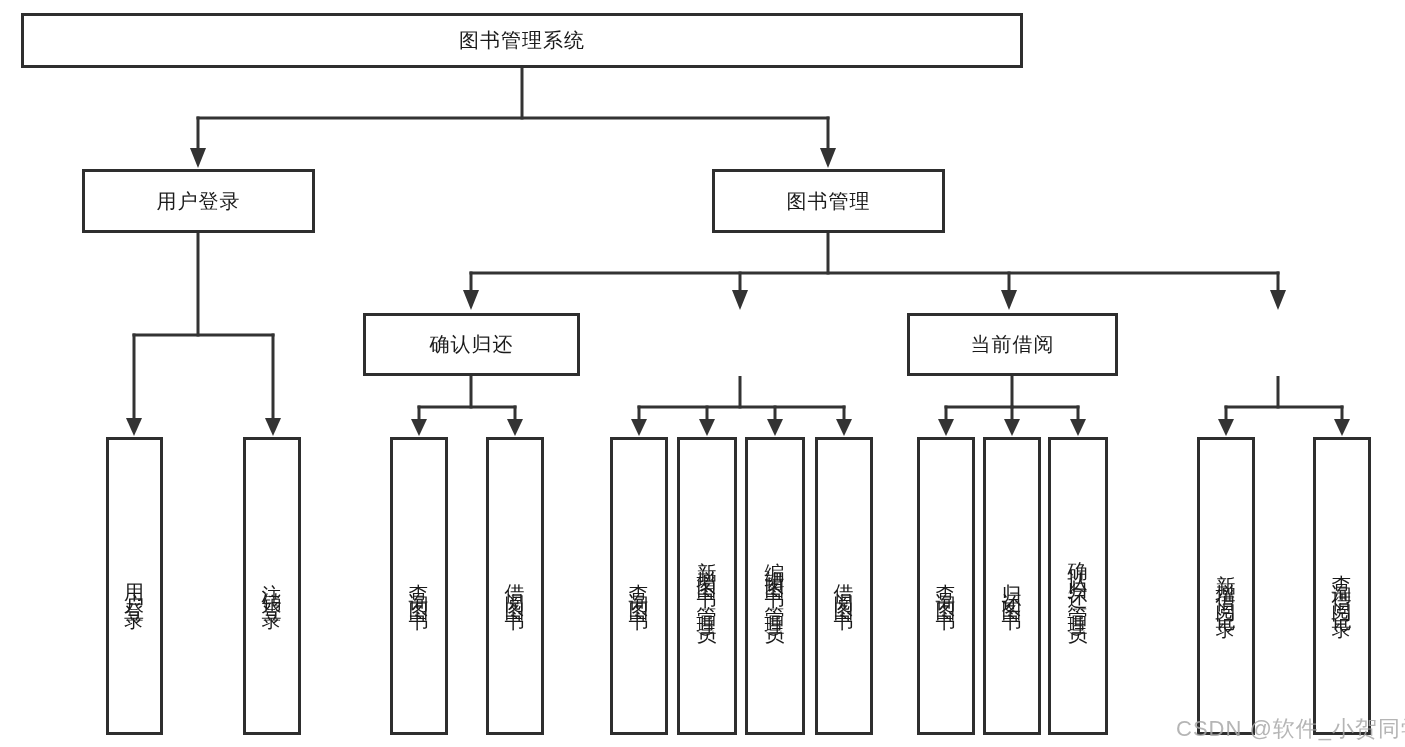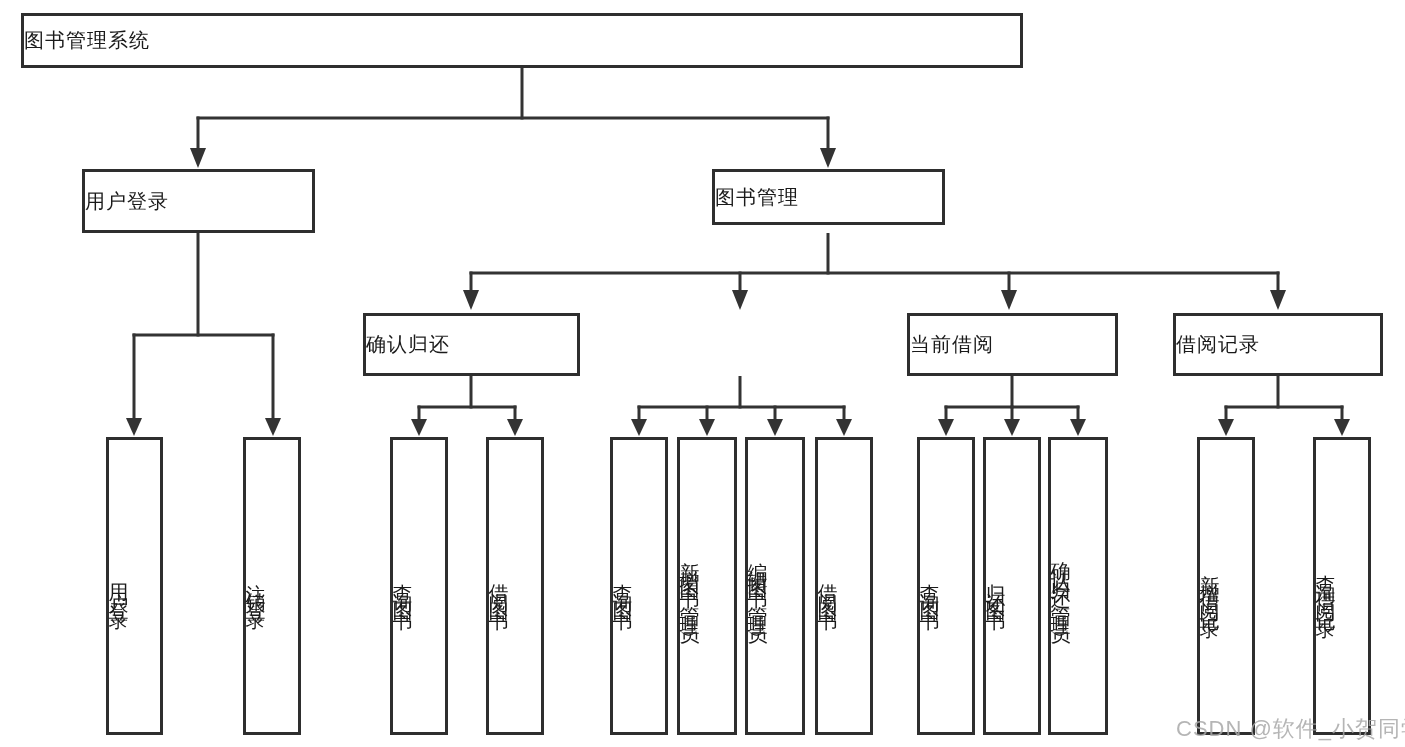--- a/index.html
+++ b/index.html
@@ -23,20 +23,21 @@
     height: 747px;
     pointer-events: none;
   }
   .node {
     position: absolute;
     box-sizing: border-box;
     border: 3px solid #2e2e2e;
     background: #ffffff;
     display: flex;
     align-items: center;
+    justify-content: center;
     color: #1a1a1a;
   }
   .node .lbl {
     font-size: 20px;
     letter-spacing: 1px;
     white-space: nowrap;
   }
   .node.leaf .lbl {
     writing-mode: vertical-rl;
     text-orientation: mixed;
@@ -124,32 +125,29 @@
     </g>
   </svg>
 
   <div class="node" style="left:21px; top:13px; width:1002px; height:55px;">
     <span class="lbl">图书管理系统</span>
   </div>
 
   <div class="node" style="left:82px; top:169px; width:233px; height:64px;">
     <span class="lbl">用户登录</span>
   </div>
-  <div class="node" style="left:712px; top:169px; width:233px; height:56px;">
+  <div class="node" style="left:712px; top:169px; width:233px; height:64px;">
     <span class="lbl">图书管理</span>
   </div>
 
   <div class="node" style="left:363px; top:313px; width:217px; height:63px;">
     <span class="lbl">确认归还</span>
   </div>
   <div class="node" style="left:907px; top:313px; width:211px; height:63px;">
     <span class="lbl">当前借阅</span>
-  </div>
-  <div class="node" style="left:1173px; top:313px; width:210px; height:63px;">
-    <span class="lbl">借阅记录</span>
   </div>
 
   <div class="node leaf" style="left:106px; top:437px; width:57px; height:298px;">
     <span class="lbl">用户登录</span>
   </div>
   <div class="node leaf" style="left:243px; top:437px; width:58px; height:298px;">
     <span class="lbl">注销登录</span>
   </div>
 
   <div class="node leaf" style="left:390px; top:437px; width:58px; height:298px;">

